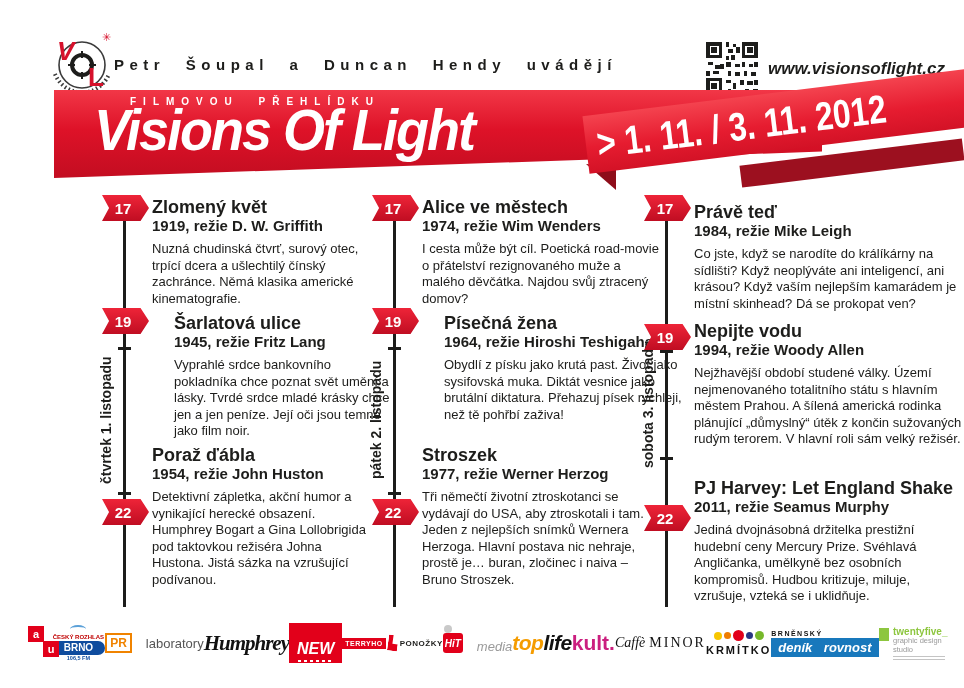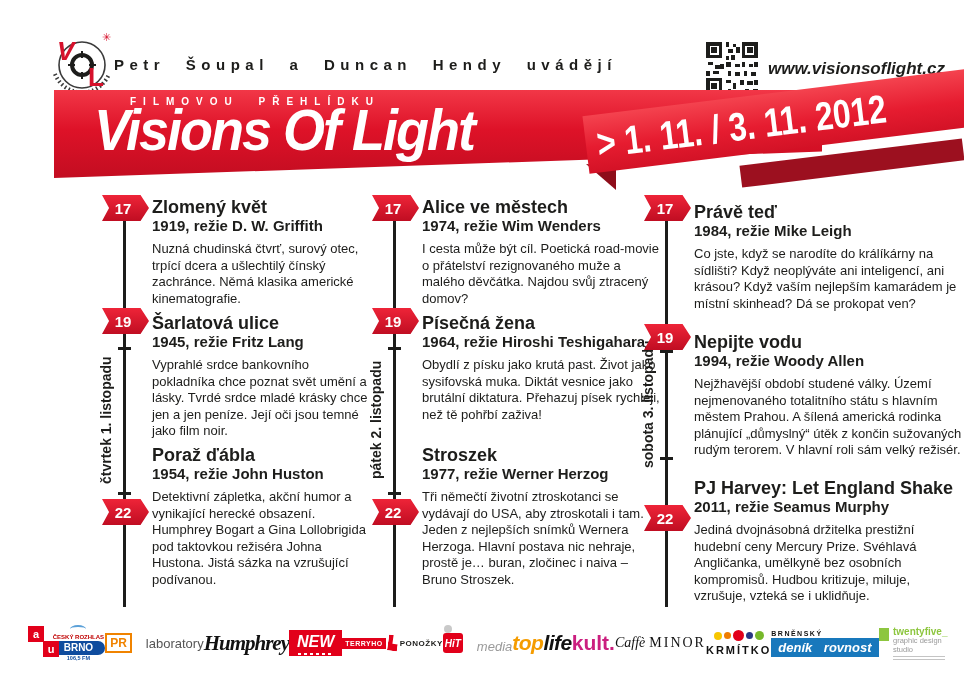--- a/index.html
+++ b/index.html
@@ -40,22 +40,22 @@
   .col-a .day-label,.col-b .day-label{top:156px;height:138px;}
   .col-c .day-label{top:158px;height:102px;}
   .badge{position:absolute;left:7px;width:47px;height:26px;color:#fff;font-weight:bold;font-size:15px;
          display:flex;align-items:center;justify-content:center;padding-right:5px;box-sizing:border-box;
          background:linear-gradient(180deg,#ee2438,#c00d22);
          clip-path:polygon(0 0,82% 0,100% 50%,82% 100%,0 100%,15% 50%);}
   .b0{top:0;} .col-a .b1,.col-b .b1{top:113px;} .col-c .b1{top:129px;}
   .col-a .b2,.col-b .b2{top:304px;} .col-c .b2{top:310px;}
   .film{position:absolute;left:57px;}
   .col-a .film{width:222px;} .col-b .film{width:242px;} .col-c .film{width:268px;}
-  .col-a .f0,.col-b .f0{top:2px;} .col-a .f1,.col-b .f1{top:118px;} .col-a .f2,.col-b .f2{top:250px;}
-  .col-c .f0{top:7px;} .col-c .f1{top:137px;} .col-c .f2{top:283px;}
+  .col-a .f0,.col-b .f0{top:2px;} .col-a .f1,.col-b .f1{top:118px;margin-left:22px;} .col-a .f2,.col-b .f2{top:250px;}
+  .col-c .f0{top:7px;} .col-c .f1{top:126px;} .col-c .f2{top:283px;}
   .film h3{margin:0;font-size:18px;line-height:20px;font-weight:bold;color:#1d1d1b;}
   .meta{font-size:15px;font-weight:bold;line-height:18px;margin-bottom:6px;color:#1d1d1b;}
   .desc{font-size:13px;line-height:16.5px;color:#1d1d1b;}
   
   .sponsors{position:absolute;left:28px;top:616px;width:922px;height:54px;display:flex;
             align-items:center;justify-content:space-between;}
   .sp{display:flex;align-items:center;}
   .sp-au{position:relative;width:34px;height:34px;display:block;}
   .au-a,.au-u{position:absolute;width:16px;height:16px;background:#e2001a;color:#fff;font-weight:bold;
               font-size:11px;display:flex;align-items:center;justify-content:center;}
@@ -63,21 +63,21 @@
   .cr{flex-direction:column;line-height:1;}
   .cr-swoosh{width:16px;height:6px;border-top:2px solid #5aa0d8;border-radius:50% 50% 0 0;margin-bottom:1px;}
   .cr-top{color:#c00000;font-size:6px;font-weight:bold;white-space:nowrap;}
   .cr-mid{background:#0f4c9e;color:#fff;font-weight:bold;font-size:10px;border-radius:8px;padding:2px 12px;margin:1px 0;}
   .cr-bot{color:#0f4c9e;font-size:5.5px;font-weight:bold;}
   .prl{gap:14px;}
   .pr-box{border:2px solid #f08300;color:#f08300;font-weight:bold;font-size:12px;padding:1px 3px;}
   .pr-lab{color:#555;font-size:13px;}
   .cat{font-family:"Liberation Serif",serif;font-style:italic;font-weight:bold;font-size:21px;letter-spacing:-1px;color:#111;}
   .new-box{background:#e2001a;color:#fff;font-weight:bold;font-style:italic;font-size:16px;
-           padding:3px 8px 1px 8px;display:flex;flex-direction:column;align-items:center;}
+           padding:17px 8px 1px 8px;display:flex;flex-direction:column;align-items:center;}
   .new-dots{width:36px;height:2px;margin-top:2px;
             background:repeating-linear-gradient(90deg,#fff 0 3px,transparent 3px 6px);}
   .terry{gap:2px;align-items:center;}
   .terry-box{background:#e2001a;color:#fff;font-size:7px;font-weight:bold;padding:2px 3px;letter-spacing:0.5px;}
   .terry-sock{width:10px;height:16px;background:#e2001a;transform:rotate(8deg);
               clip-path:polygon(0 0,45% 0,45% 55%,100% 55%,100% 100%,0 100%);}
   .terry-black{color:#1d1d1b;font-size:8px;font-weight:bold;letter-spacing:0.5px;}
   .hit{gap:14px;align-items:flex-end;font-style:italic;}
   .hit-box{position:relative;width:20px;height:20px;background:#e2001a;border-radius:3px;color:#fff;
            font-weight:bold;font-size:10px;display:flex;align-items:center;justify-content:center;}

